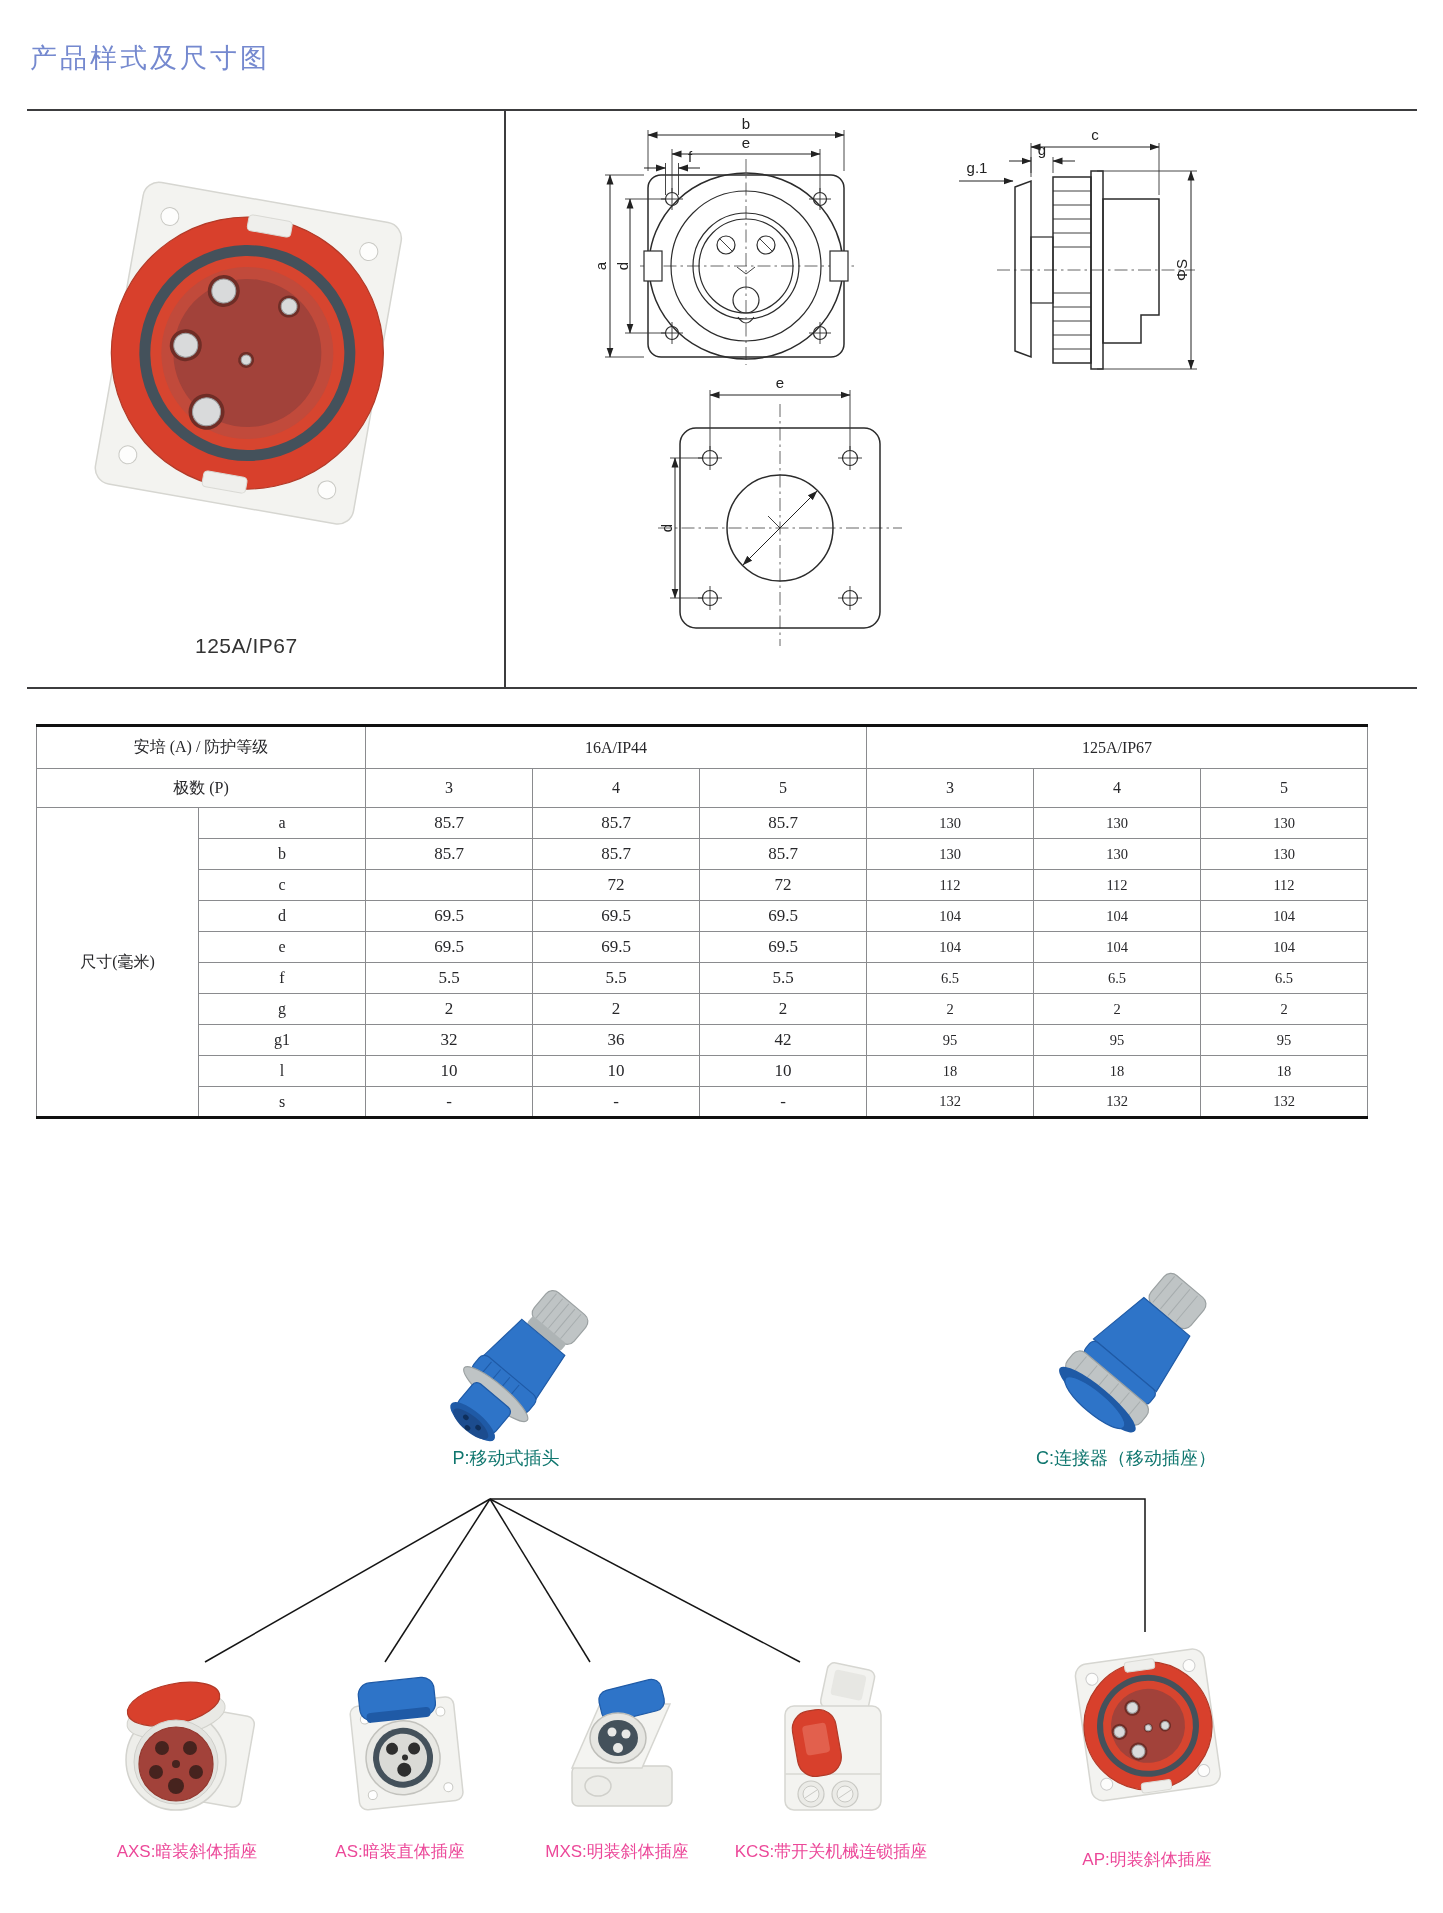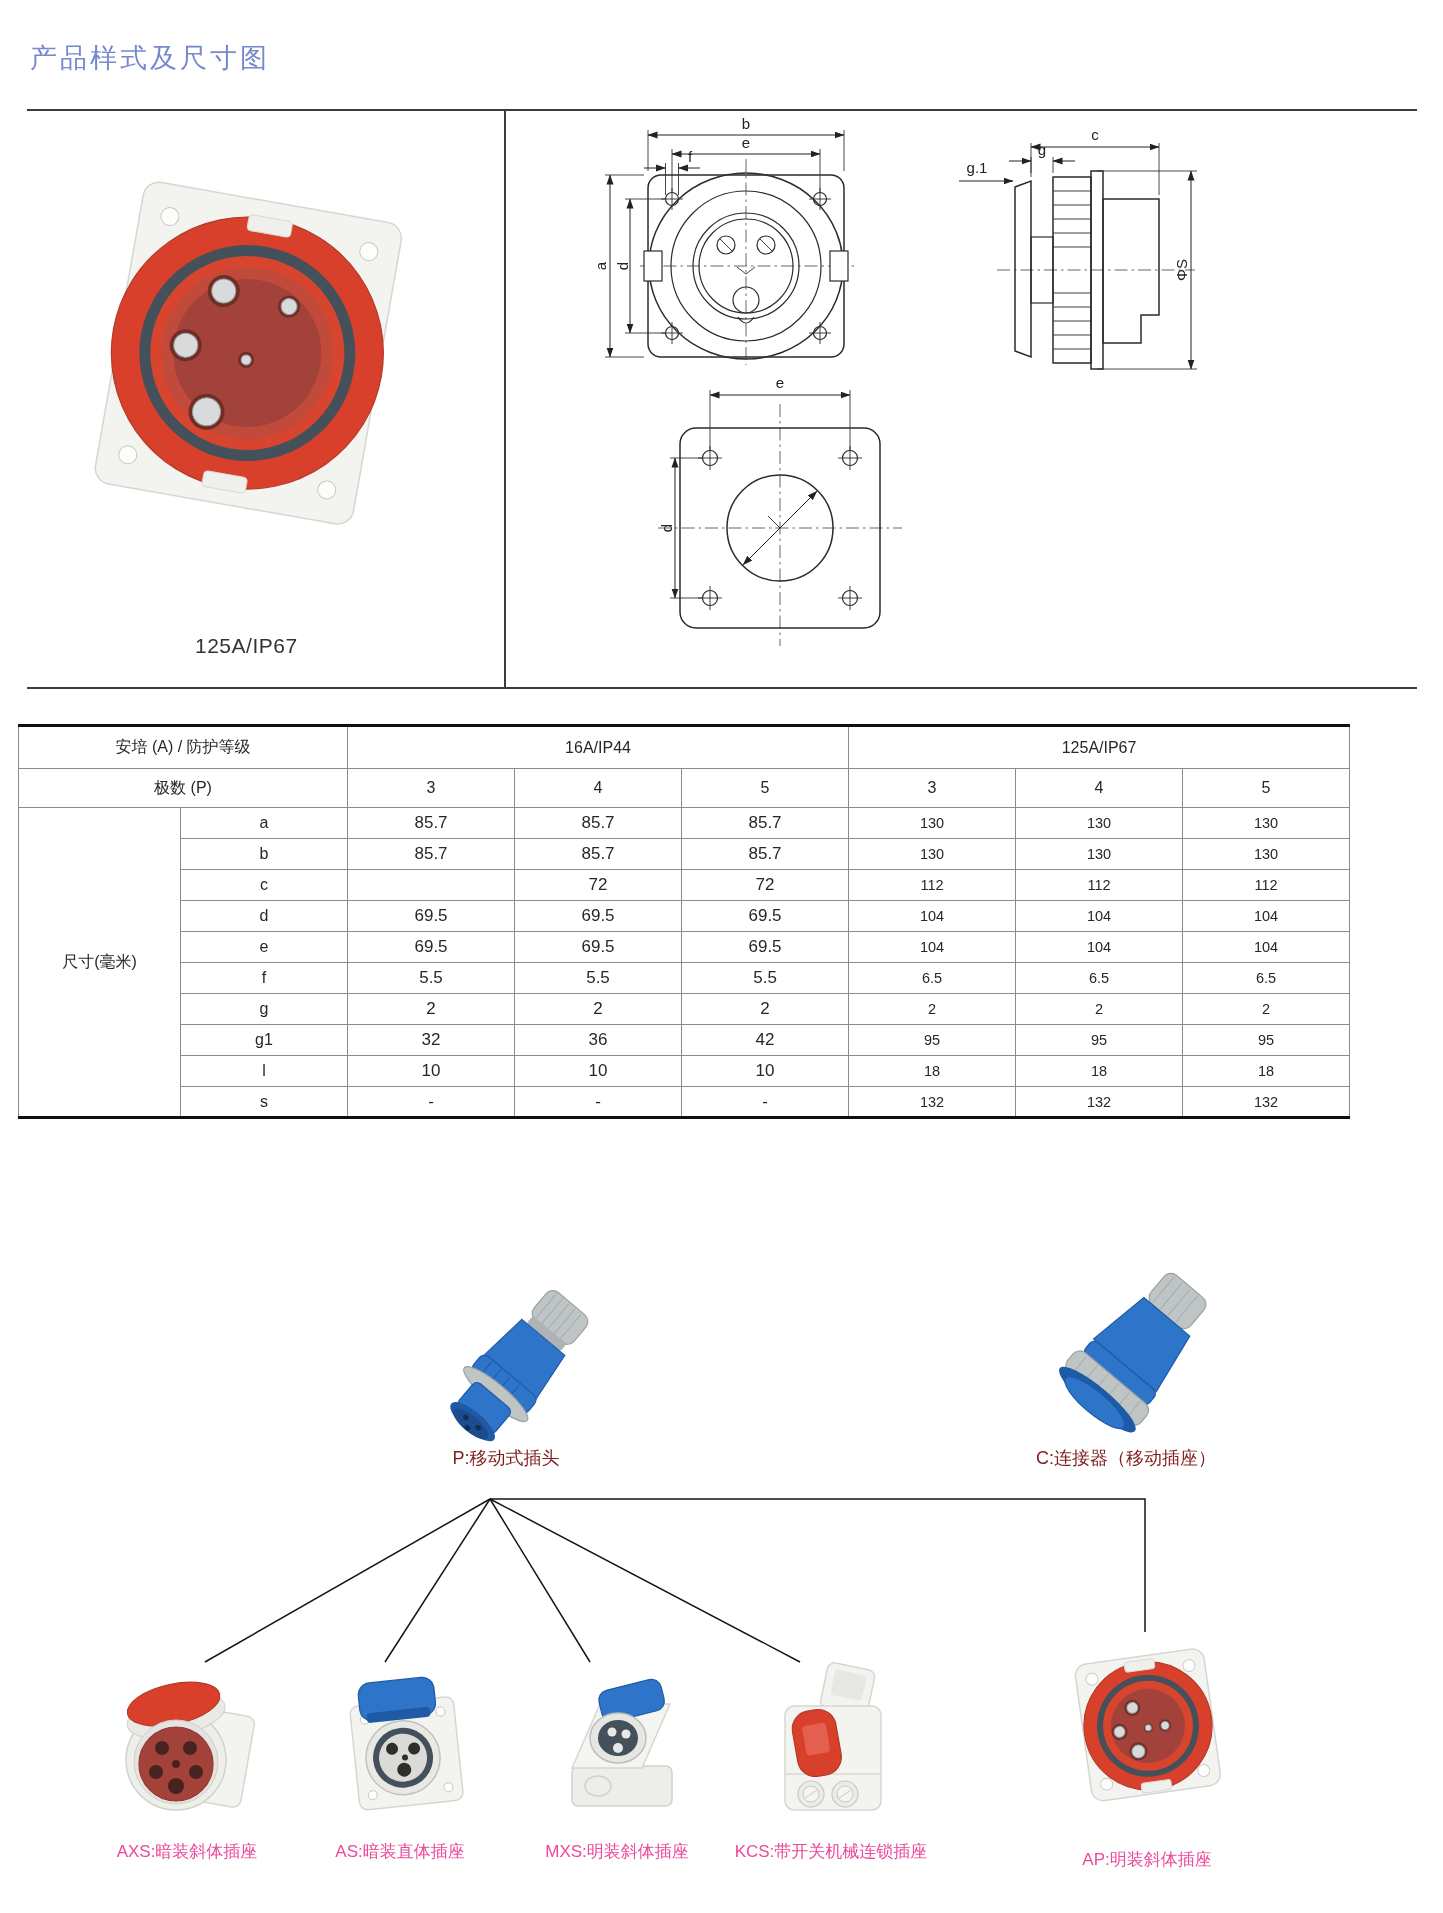--- a/index.html
+++ b/index.html
@@ -19,22 +19,22 @@
   .ol{fill:none;stroke:#2b2b2b;stroke-width:1.5}
   .ol2{fill:none;stroke:#2b2b2b;stroke-width:1.2}
   .thin{fill:none;stroke:#2b2b2b;stroke-width:.9}
   .notch{fill:#fff;stroke:#2b2b2b;stroke-width:1.2}
   .cl{fill:none;stroke:#555;stroke-width:.9;stroke-dasharray:13 4 2.5 4}
   .dim{fill:none;stroke:#222;stroke-width:1}
   .ext{fill:none;stroke:#333;stroke-width:.9}
   .dtxt{font-family:"Liberation Sans",sans-serif;font-size:15px;fill:#222;text-anchor:middle}
 
   
-  table.spec{position:absolute;left:18px;top:712px;width:1331px;border-collapse:collapse;table-layout:fixed;
-    border-top:3px solid #101010;border-bottom:3px solid #101010;font-family:Liberation Sans, sans-serif}
+  table.spec{position:absolute;left:36px;top:712px;width:1331px;border-collapse:collapse;table-layout:fixed;
+    border-top:3px solid #101010;border-bottom:3px solid #101010;font-family:Liberation Serif, serif}
   table.spec td{border:1px solid #8a8b8e;text-align:center;vertical-align:middle;color:#27272a;padding:0;overflow:hidden}
   tr.hr1{height:43px}  tr.hr2{height:39px}  tr.dr{height:31px}
   td.hcell{font-size:16px}
   td.side{font-size:16px}
   td.dimc{font-size:16px}
   td.v16{font-size:17px}
   td.v125{font-size:14.5px;color:#333}
 
   
   .p-white{fill:#f3f3f0;stroke:#d6d6d1;stroke-width:1.5}
@@ -45,21 +45,21 @@
   .f-slate{fill:var(--slate)}
   .f-blue{fill:var(--blue);stroke:var(--blue_dark);stroke-width:1.2}
   .f-blued{fill:var(--blue_dark)}
   .f-gray{fill:var(--gray_cap);stroke:#9ba1a2;stroke-width:1.2}
   .f-metal{fill:#d9dadb;stroke:#9b9d9e;stroke-width:1}
   .f-recess{fill:#6f2d26}
   .hole-d{fill:#46231e}
   .lines{fill:none;stroke:#151515;stroke-width:1.5}
 
   .photo-label{position:absolute;font-size:21px;color:#333;letter-spacing:.5px}
-  .plabel{position:absolute;transform:translateX(-50%);font-size:18px;color:#7f1d1d;white-space:nowrap}
+  .plabel{position:absolute;transform:translateX(-50%);font-size:18px;color:#0f766e;white-space:nowrap}
   .blabel{position:absolute;transform:translateX(-50%);font-size:17px;color:#ec4899;white-space:nowrap}
 </style>
 </head>
 <body>
 
 <div class="page">
 
   <svg width="0" height="0" style="position:absolute">
     <defs>
       <marker id="ah" viewBox="0 0 10 8" markerWidth="10" markerHeight="8" refX="9.5" refY="4" orient="auto-start-reverse" markerUnits="userSpaceOnUse">

